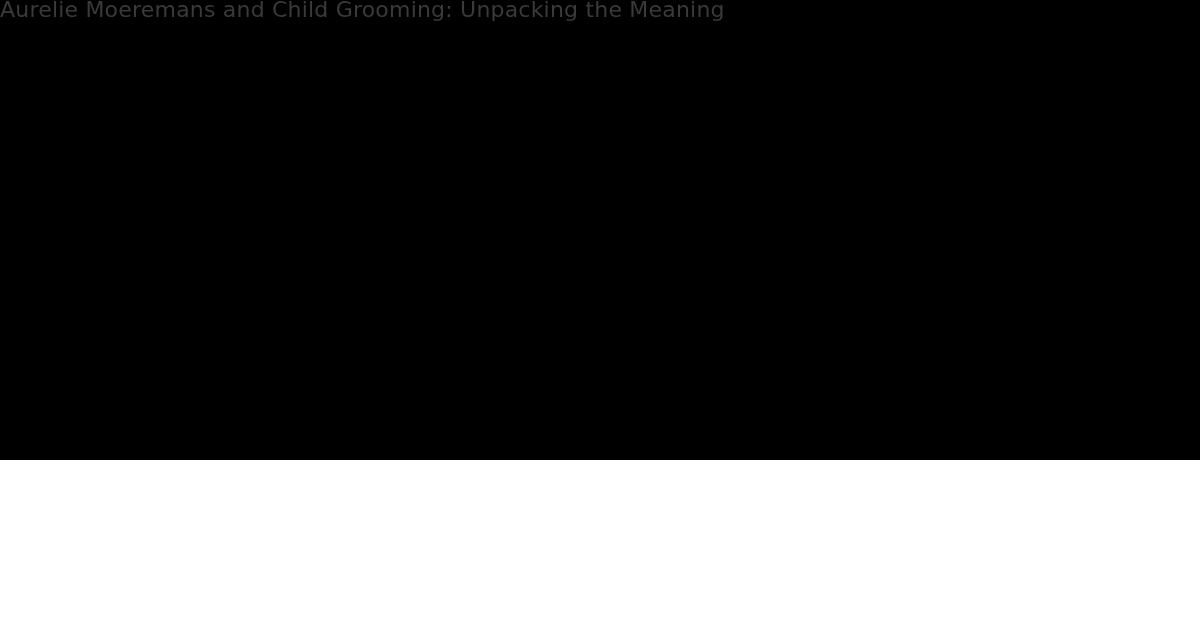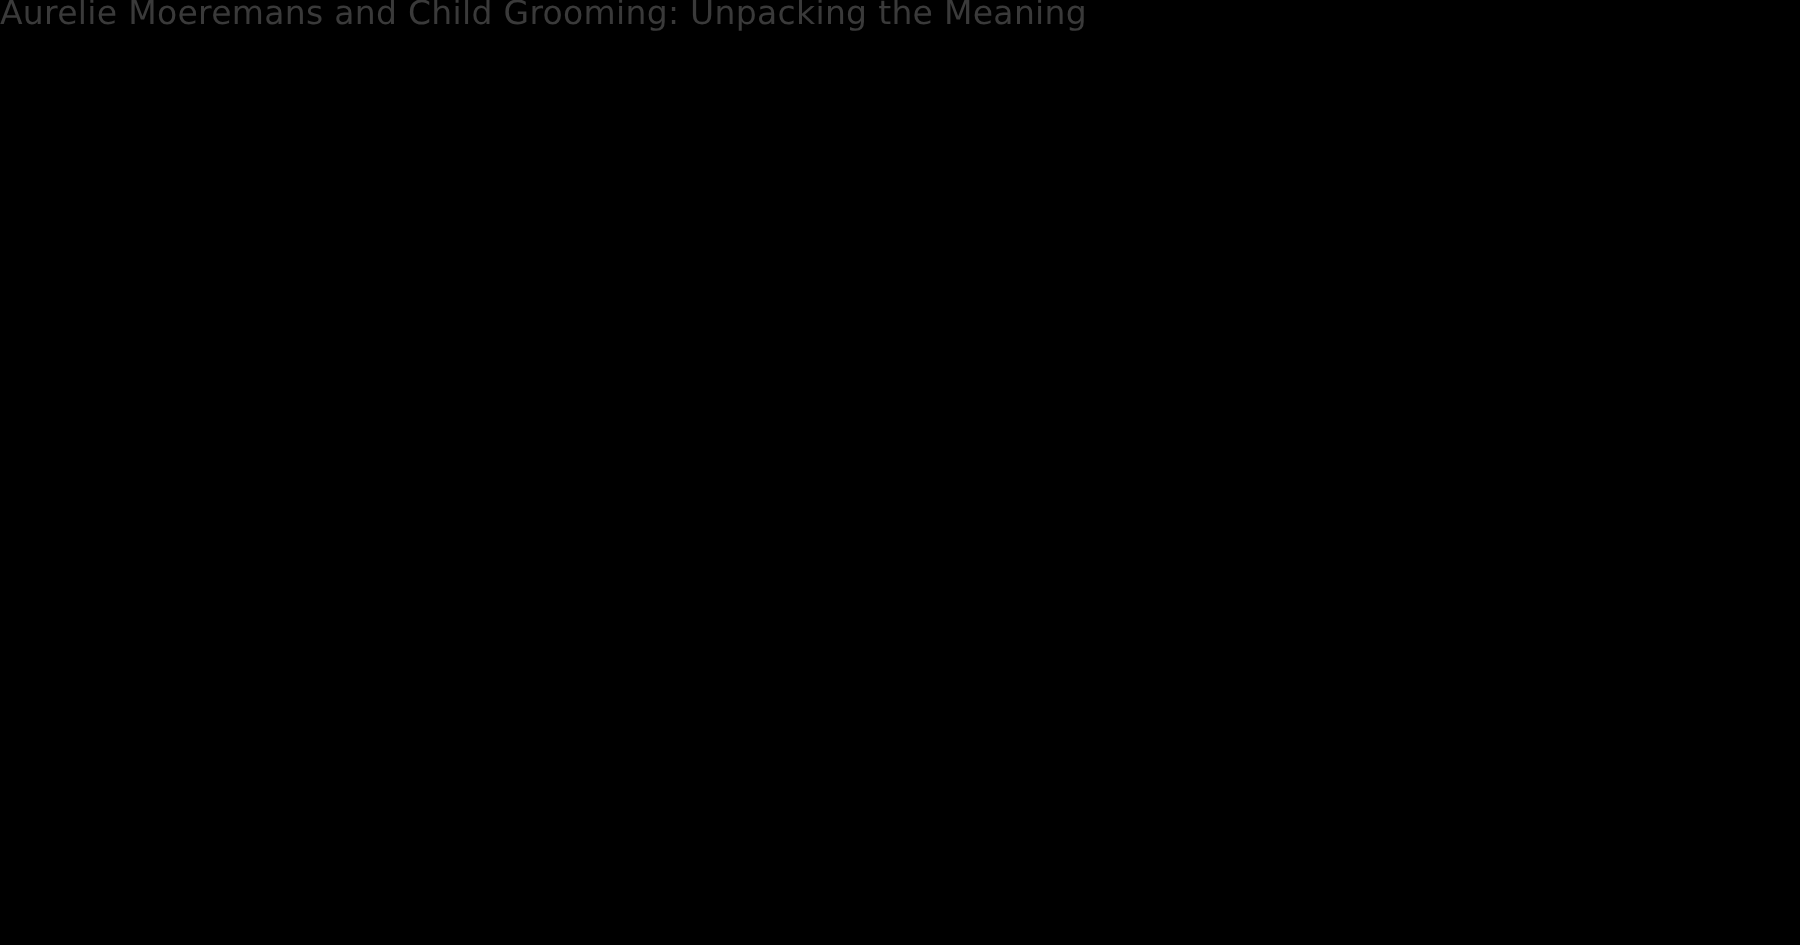--- a/index.html
+++ b/index.html
@@ -8,21 +8,21 @@
     }
     body {
       width: 1200px;
       height: 630px;
       overflow: hidden;
       font-family: "DejaVu Sans", "Liberation Sans", sans-serif;
     }
     .page {
       position: relative;
       width: 1200px;
-      height: 630px;
+      height: 460px;
       background: #000000;
     }
     .page-title {
       position: absolute;
       top: -3px;
       left: 0;
       margin: 0;
       padding: 0;
       font-size: 22px;
       font-weight: 400;

